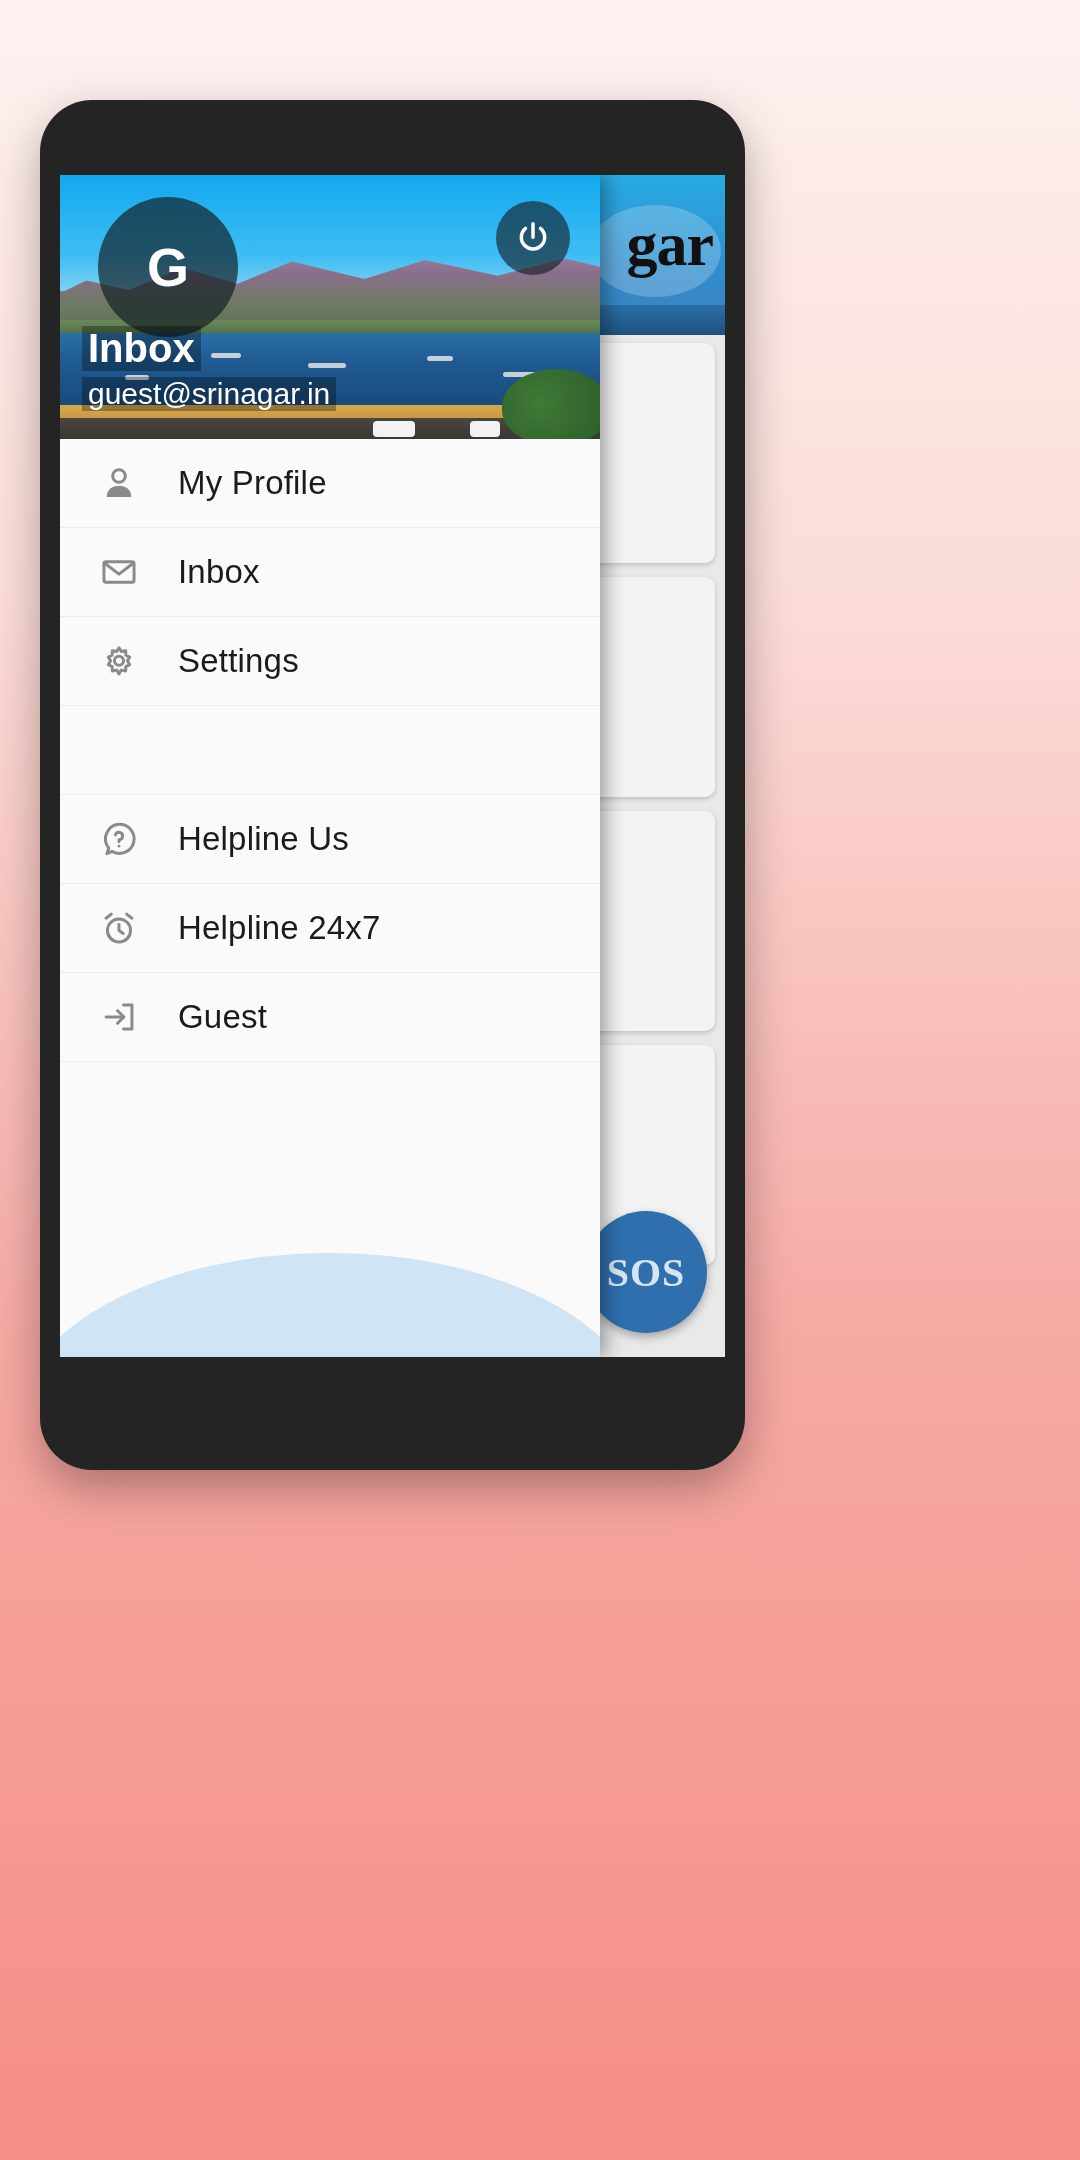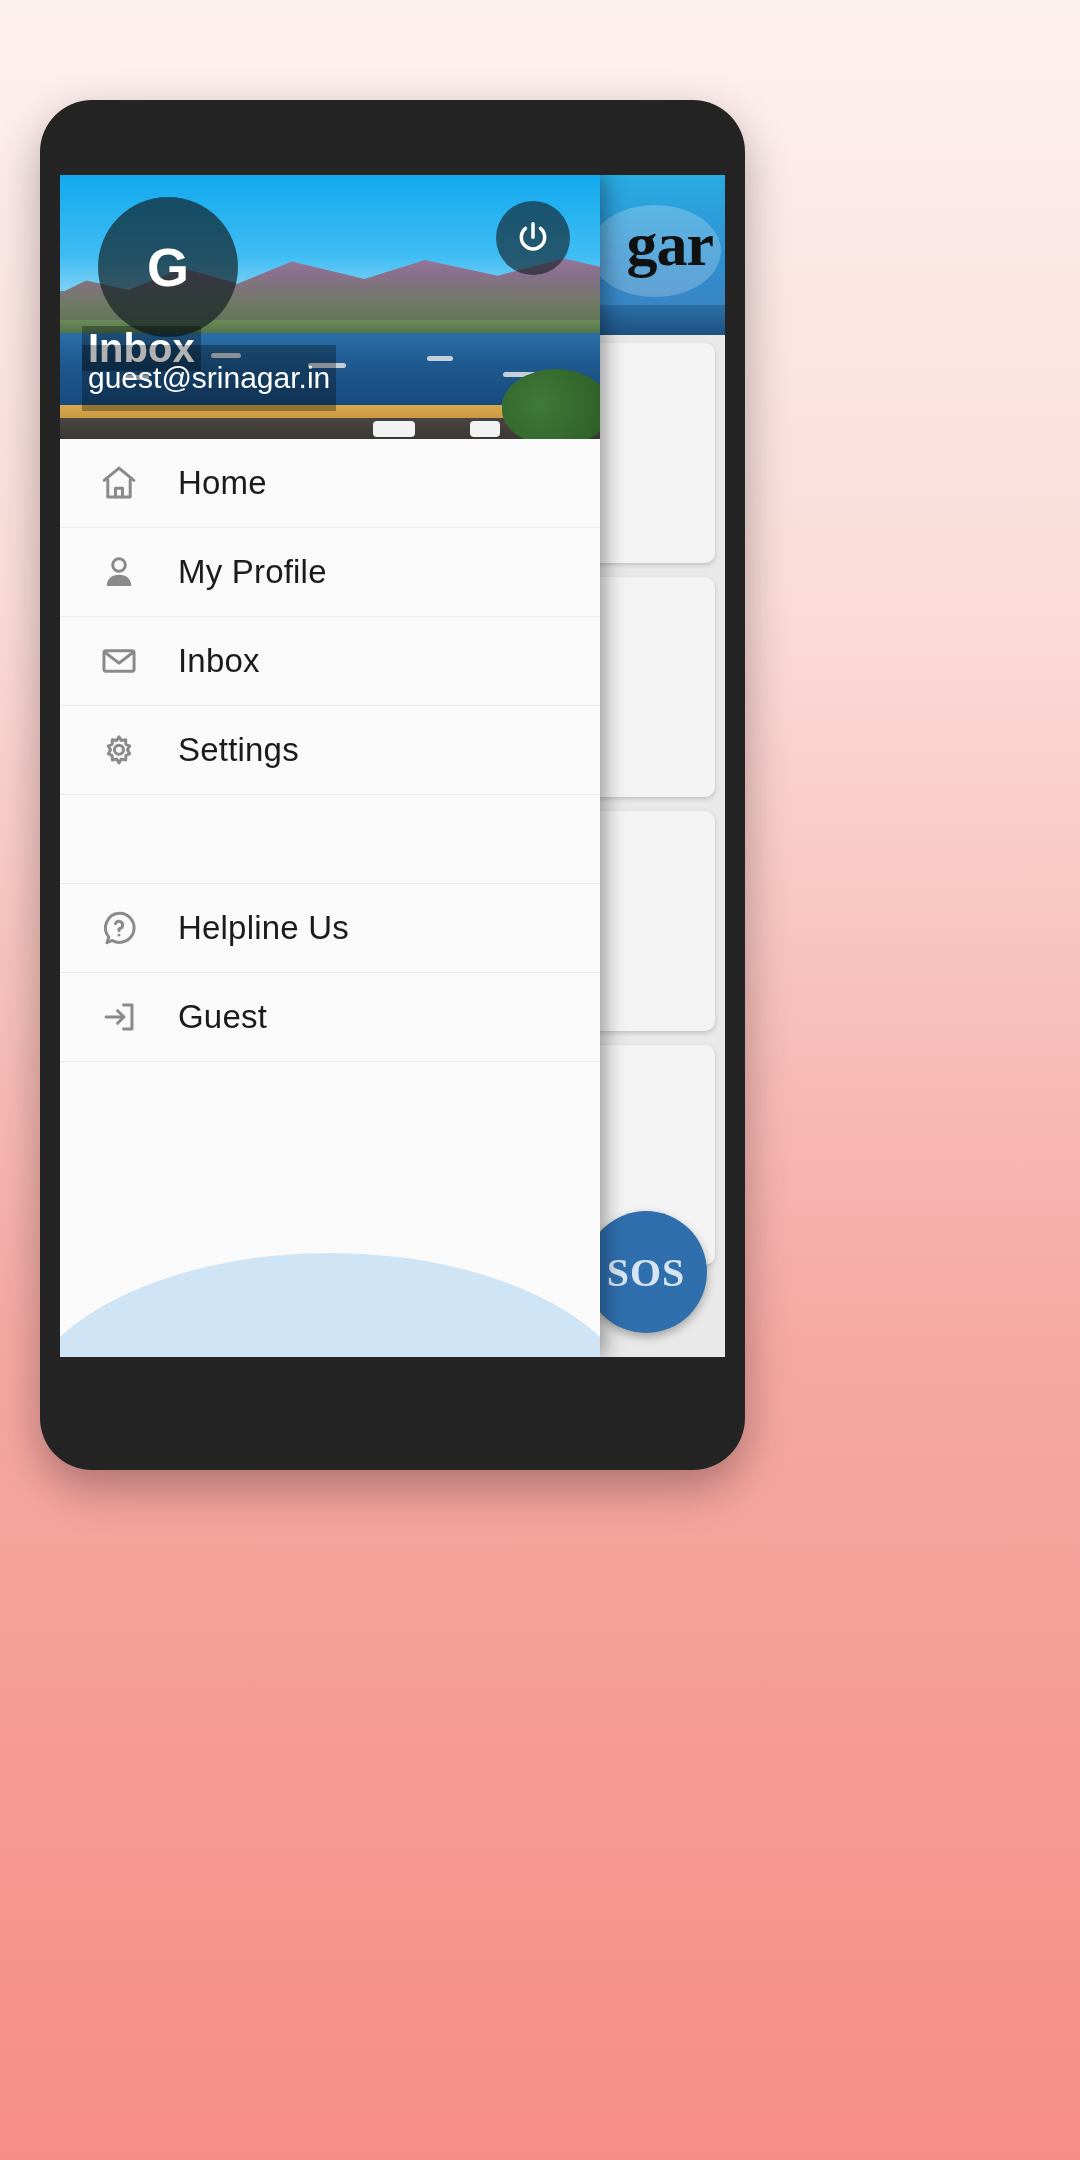--- a/index.html
+++ b/index.html
@@ -178,21 +178,21 @@
   }
   .power-btn svg { width:40px; height:40px; }
   .hdr-name {
     position:absolute; left:22px; bottom:68px;
     font-size:40px; font-weight:700; color:#ffffff;
     background:rgba(0,0,0,.30); padding:0 6px;
   }
   .hdr-email {
     position:absolute; left:22px; bottom:28px;
     font-size:30px; color:#ffffff;
-    background:rgba(0,0,0,.30); padding:16px 6px;
+    background:rgba(0,0,0,.30); padding:0 6px;
   }
 
   #menu { flex:1 1 auto; position:relative; background:#fafafa; }
   .menu-item {
     position:relative; height:89px;
     display:flex; align-items:center;
     border-bottom:1px solid #ededed;
     background:#fafafa;
   }
   .menu-item .mi-icon {
@@ -296,30 +296,20 @@
             <path d="M7.5 6.2 A7 7 0 1 0 16.5 6.2"></path>
           </svg>
         </div>
 
         <div class="hdr-name">Inbox</div>
         <div class="hdr-email">guest@srinagar.in</div>
       </div>
 
       <div id="menu">
 
-        <div class="menu-item">
-          <span class="mi-icon">
-            <svg viewBox="0 0 24 24" stroke-linejoin="round" stroke-linecap="round">
-              <path d="M3.5 10.5 L12 3.5 L20.5 10.5"></path>
-              <path d="M5.6 10.2 L5.6 20 L18.4 20 L18.4 10.2"></path>
-              <path d="M10 20 L10 15 L14 15 L14 20"></path>
-            </svg>
-          </span>
-          <span class="mi-label">Home</span>
-        </div>
 
         <div class="menu-item">
           <span class="mi-icon">
             <svg viewBox="0 0 24 24" stroke-linecap="round">
               <circle cx="12" cy="8" r="3.6"></circle>
               <path d="M5 20 C5 15.8 8.2 13.6 12 13.6 C15.8 13.6 19 15.8 19 20 Z" fill="#8a8a8a" stroke="none"></path>
             </svg>
           </span>
           <span class="mi-label">My Profile</span>
         </div>
@@ -351,20 +341,31 @@
           <span class="mi-icon">
             <svg viewBox="0 0 24 24" stroke-linecap="round" stroke-linejoin="round">
               <path d="M12 3.6 A8.3 8.3 0 1 1 8.2 19.1 L5.1 20.4 L6.2 17.2 A8.3 8.3 0 0 1 12 3.6 Z"></path>
               <path d="M10 9.6 A2.1 2.1 0 1 1 12 12.4 L12 13.6"></path>
               <circle cx="12" cy="16.1" r="0.75" fill="#8a8a8a" stroke="none"></circle>
             </svg>
           </span>
           <span class="mi-label">Helpline Us</span>
         </div>
 
+        <div class="menu-item">
+          <span class="mi-icon">
+            <svg viewBox="0 0 24 24" stroke-linecap="round" stroke-linejoin="round">
+              <circle cx="12" cy="13.4" r="6.6"></circle>
+              <path d="M12 10 L12 13.4 L14.4 15.1"></path>
+              <path d="M4.6 6.4 L7.6 4.1"></path>
+              <path d="M19.4 6.4 L16.4 4.1"></path>
+            </svg>
+          </span>
+          <span class="mi-label">Helpline 24x7</span>
+        </div>
 
         <div class="menu-item">
           <span class="mi-icon">
             <svg viewBox="0 0 24 24" stroke-linecap="round" stroke-linejoin="round">
               <path d="M4.6 12 L14.6 12"></path>
               <path d="M11.2 8.4 L14.8 12 L11.2 15.6"></path>
               <path d="M14.6 5.2 L19.4 5.2 L19.4 18.8 L14.6 18.8"></path>
             </svg>
           </span>
           <span class="mi-label">Guest</span>

